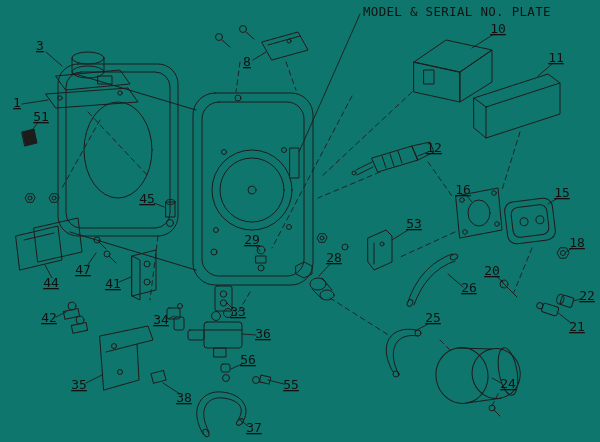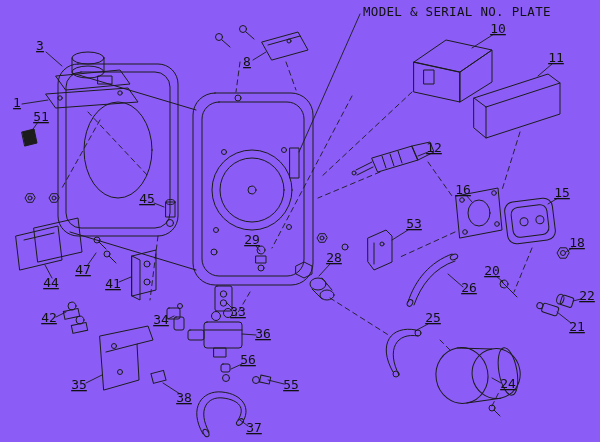--- a/index.html
+++ b/index.html
@@ -1,16 +1,16 @@
 <!DOCTYPE html>
 <html><head>
 <meta charset="utf-8">
 <style>
   html,body{margin:0;padding:0;background:#ffffff;}
-  .stage{position:relative;width:600px;height:442px;background:#8b5cf6;overflow:hidden;}
+  .stage{position:relative;width:600px;height:442px;background:#0f766e;overflow:hidden;}
   svg{display:block;}
   .art{stroke:#1c1c1c;fill:none;stroke-width:1;stroke-linecap:round;stroke-linejoin:round;}
   .dashed line, .dashed path{stroke-dasharray:5 4;stroke-width:.9;}
   .leaders line{stroke-width:.9;}
   .lbl{font-family:"DejaVu Sans Mono","Liberation Mono",monospace;font-size:13px;fill:#111;stroke:none;
        text-decoration:underline;}
   .ttl{font-family:"DejaVu Sans Mono","Liberation Mono",monospace;font-size:12.5px;fill:#111;stroke:none;
        letter-spacing:.3px;}
 </style>
 </head>

